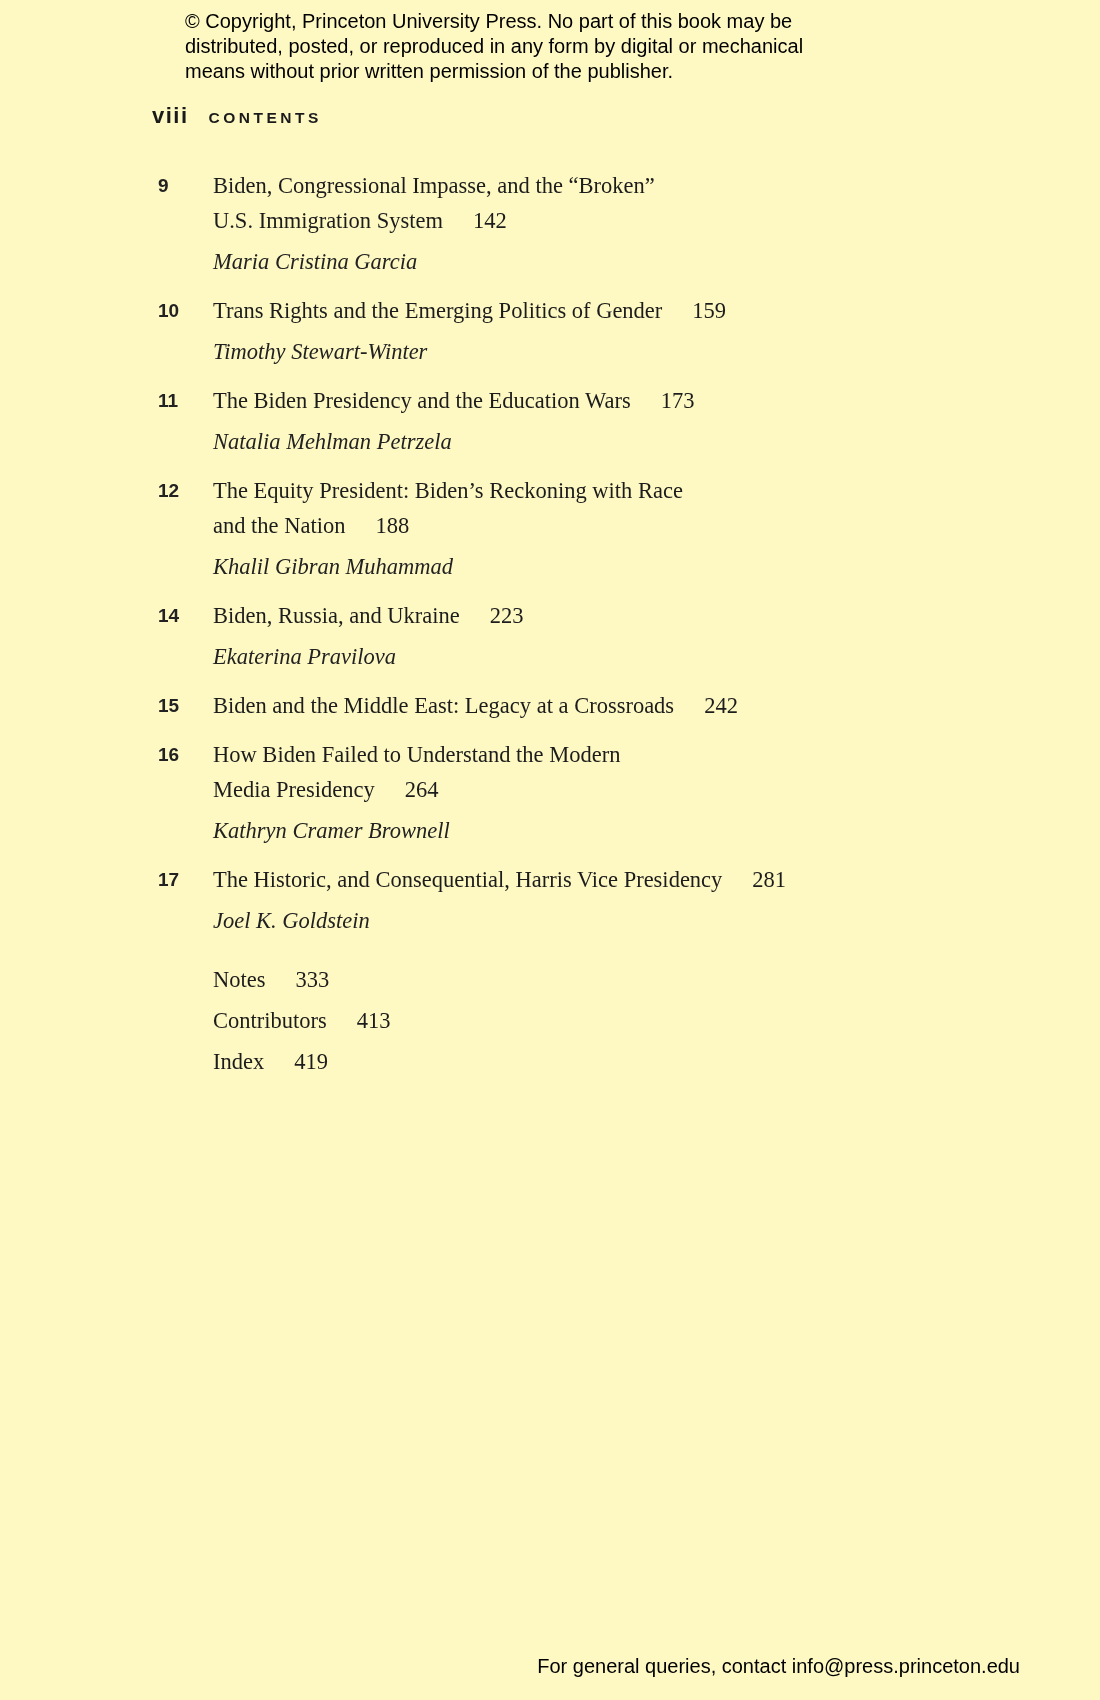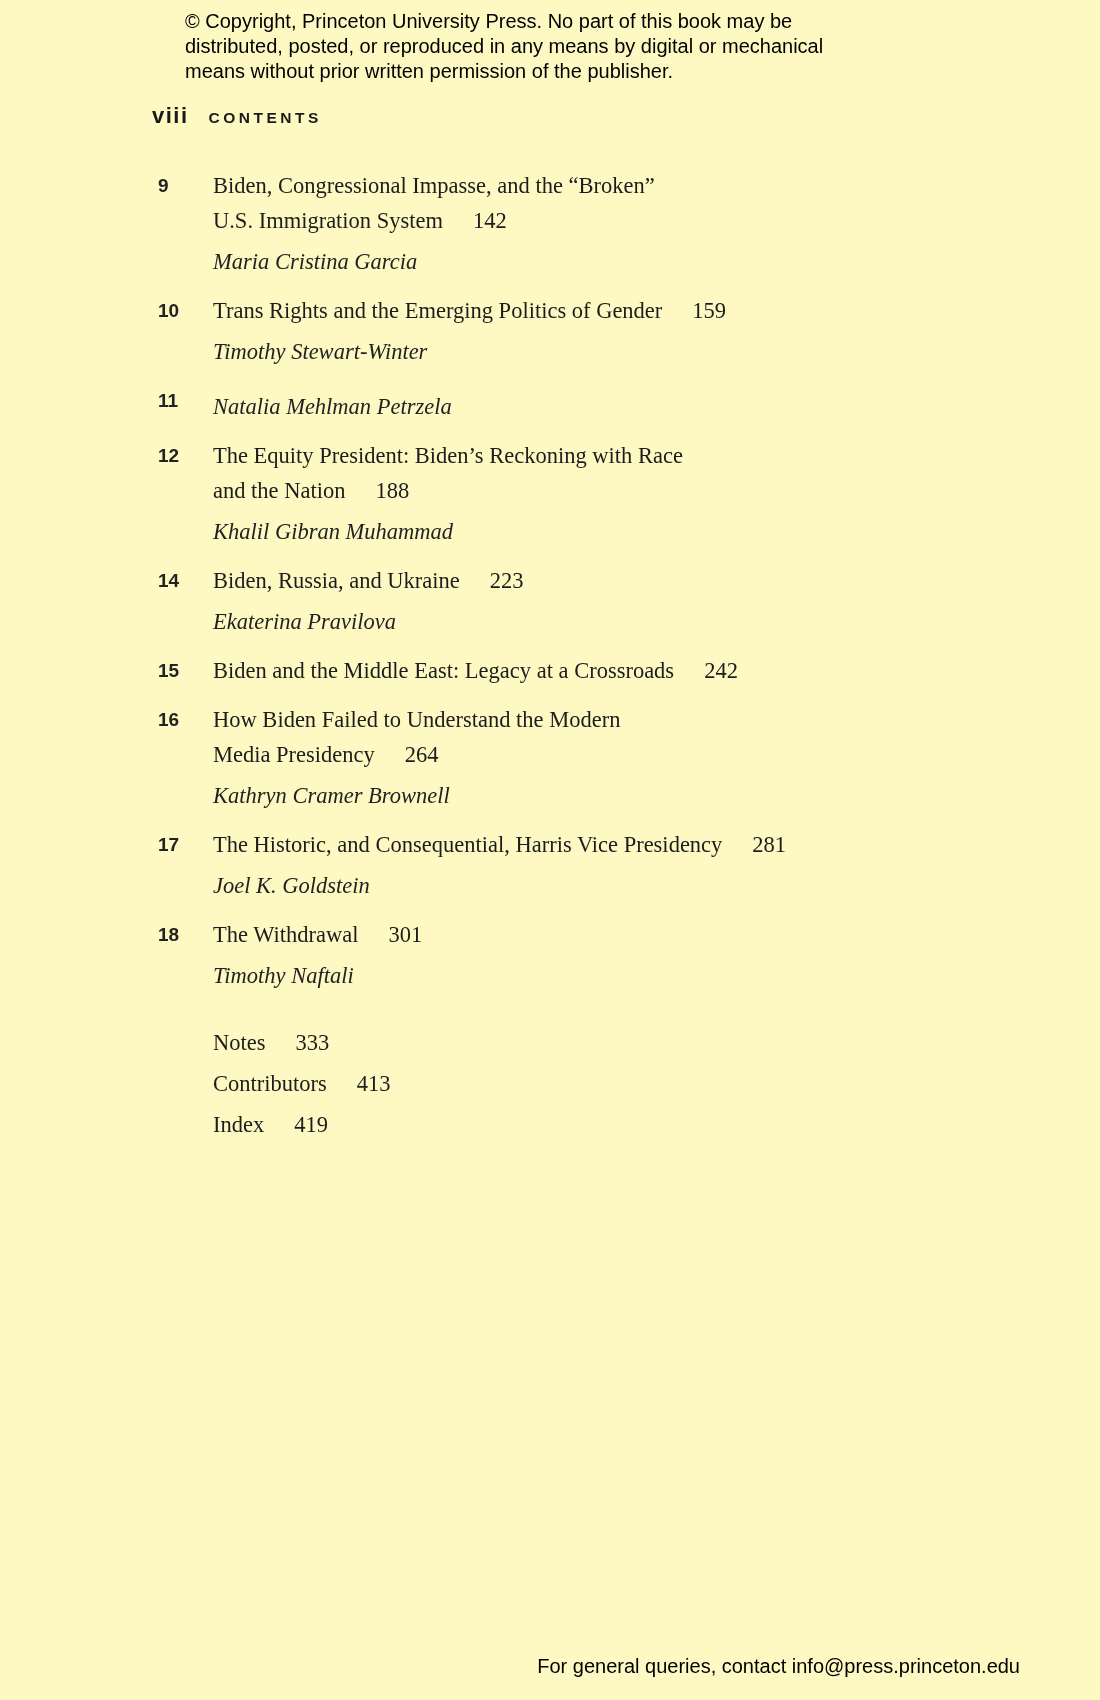--- a/index.html
+++ b/index.html
@@ -75,21 +75,21 @@
     margin-left: 30px;
   }
   .author {
     font-style: italic;
     font-size: 22.5px;
     line-height: 35px;
     margin-top: 6px;
     color: #222222;
   }
   .backmatter {
-    margin-top: 32px;
+    margin-top: 24px;
     margin-left: 55px;
   }
   .backmatter-item {
     margin-bottom: 6px;
   }
   .footer {
     position: absolute;
     left: 0;
     bottom: 22px;
     width: 1020px;
@@ -99,21 +99,21 @@
     color: #000000;
   }
 </style>
 </head>
 <body>
 
 <div class="page">
 
   <div class="copyright">
     <div>© Copyright, Princeton University Press. No part of this book may be</div>
-    <div>distributed, posted, or reproduced in any means by digital or mechanical</div>
+    <div>distributed, posted, or reproduced in any form by digital or mechanical</div>
     <div>means without prior written permission of the publisher.</div>
   </div>
 
   <div class="running-head">
     <span class="folio">viii</span><span class="head-title">CONTENTS</span>
   </div>
 
   <div class="toc-column">
     <div id="toc-list">
         <div class="toc-entry">
@@ -127,20 +127,21 @@
         <div class="toc-entry">
           <div class="toc-num">10</div>
           <div class="toc-content">
             <div class="title-line"><span>Trans Rights and the Emerging Politics of Gender</span><span class="pagenum">159</span></div>
             <div class="author">Timothy Stewart-Winter</div>
           </div>
         </div>
         <div class="toc-entry">
           <div class="toc-num">11</div>
           <div class="toc-content">
+            <div class="title-line"><span>The Biden Presidency and the Education Wars</span><span class="pagenum">173</span></div>
             <div class="author">Natalia Mehlman Petrzela</div>
           </div>
         </div>
         <div class="toc-entry">
           <div class="toc-num">12</div>
           <div class="toc-content">
             <div class="title-line"><span>The Equity President: Biden’s Reckoning with Race</span></div>
             <div class="title-line"><span>and the Nation</span><span class="pagenum">188</span></div>
             <div class="author">Khalil Gibran Muhammad</div>
           </div>
@@ -166,27 +167,20 @@
             <div class="author">Kathryn Cramer Brownell</div>
           </div>
         </div>
         <div class="toc-entry">
           <div class="toc-num">17</div>
           <div class="toc-content">
             <div class="title-line"><span>The Historic, and Consequential, Harris Vice Presidency</span><span class="pagenum">281</span></div>
             <div class="author">Joel K. Goldstein</div>
           </div>
         </div>
-        <div class="toc-entry">
-          <div class="toc-num">18</div>
-          <div class="toc-content">
-            <div class="title-line"><span>The Withdrawal</span><span class="pagenum">301</span></div>
-            <div class="author">Timothy Naftali</div>
-          </div>
-        </div>
       </div>
     <div class="backmatter" id="backmatter-list">
         <div class="title-line backmatter-item"><span>Notes</span><span class="pagenum">333</span></div>
         <div class="title-line backmatter-item"><span>Contributors</span><span class="pagenum">413</span></div>
         <div class="title-line backmatter-item"><span>Index</span><span class="pagenum">419</span></div>
       </div>
   </div>
 
   <div class="footer">
     <span>For general queries, contact info@press.princeton.edu</span>

